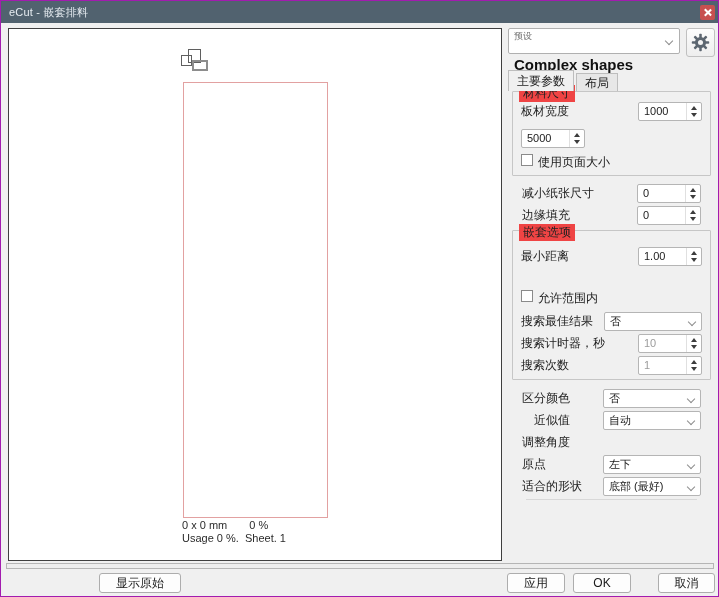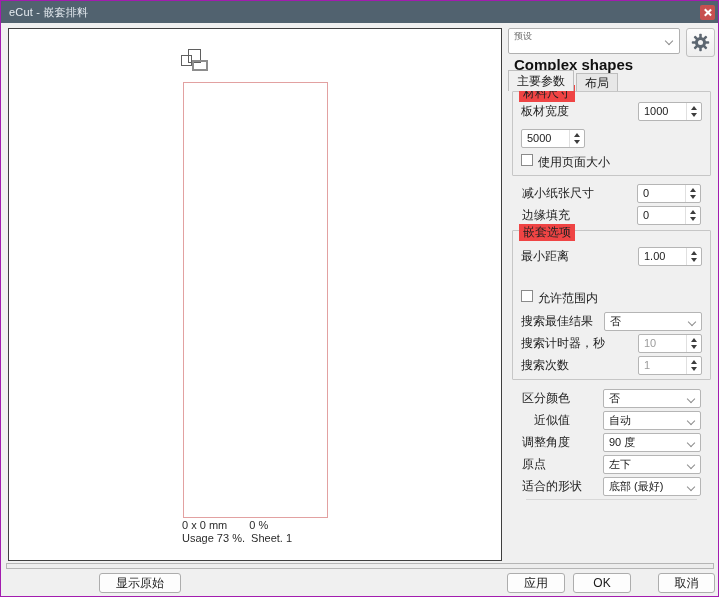--- a/index.html
+++ b/index.html
@@ -109,21 +109,21 @@
     </div>
   </div>
 
   <div class="canvas">
     <div class="shape" style="left:172px; top:26px; width:11px; height:11px;"></div>
     <div class="shape" style="left:179px; top:20px; width:13px; height:14px;"></div>
     <div class="shape c" style="left:183px; top:31px; width:16px; height:11px;"></div>
     <div class="sheet-rect"></div>
     <div class="canvas-status">
       <div><span>0 x 0 mm</span><span class="gap"></span><span>0 %</span></div>
-      <div><span>Usage 73 %.</span>&nbsp;&nbsp;<span>Sheet. 1</span></div>
+      <div><span>Usage 0 %.</span>&nbsp;&nbsp;<span>Sheet. 1</span></div>
     </div>
   </div>
 
   <div class="panel">
 
     <div class="preset-row">
       <div class="preset-combo">
         <div class="small-label">预设</div>
         <div class="value">Complex shapes</div>
         <span class="chev"></span>
@@ -264,24 +264,20 @@
       </div>
       <div class="row" style="margin-top:2px; height:20px;margin-left:12px;">
         <span class="lbl">近似值</span>
         <div class="drop">
           <div class="val">自动</div>
           <span class="chev"></span>
         </div>
       </div>
       <div class="row" style="margin-top:2px; height:20px;">
         <span class="lbl">调整角度</span>
-        <div class="drop">
-          <div class="val">90 度</div>
-          <span class="chev"></span>
-        </div>
       </div>
       <div class="row" style="margin-top:2px; height:20px;">
         <span class="lbl">原点</span>
         <div class="drop">
           <div class="val">左下</div>
           <span class="chev"></span>
         </div>
       </div>
       <div class="row" style="margin-top:2px; height:20px;">
         <span class="lbl">适合的形状</span>

